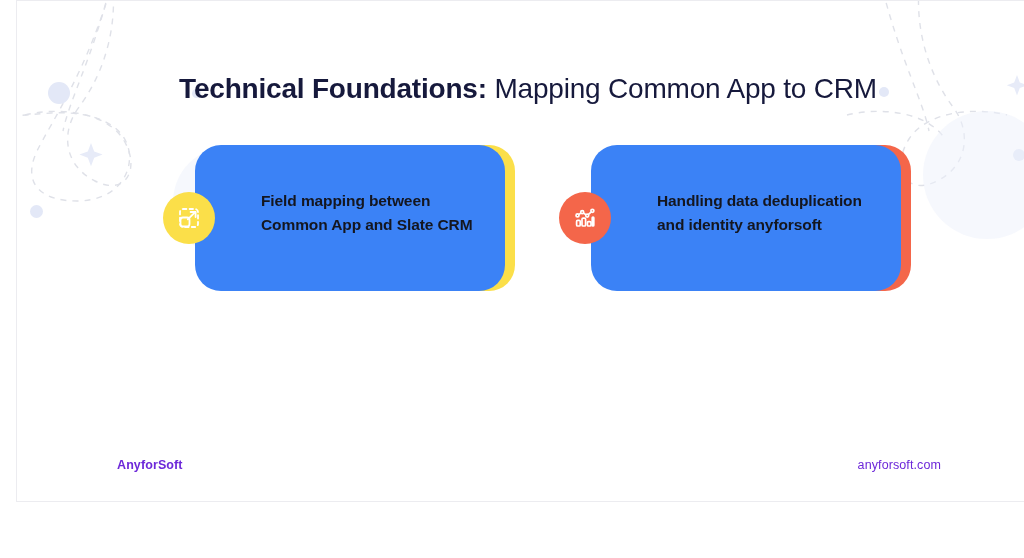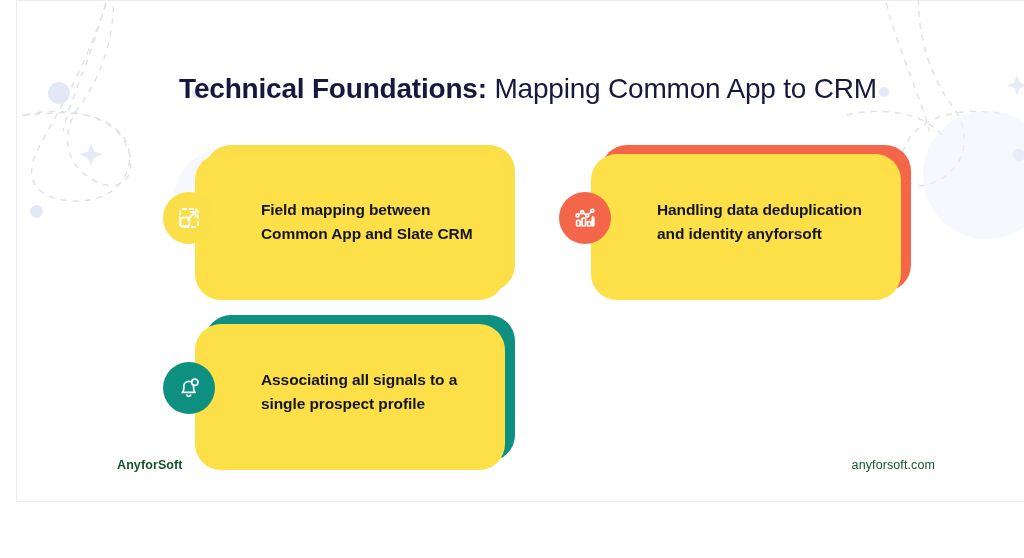--- a/index.html
+++ b/index.html
@@ -83,24 +83,24 @@
     position: absolute;
     left: 10px;
     top: 0;
     width: 310px;
     height: 146px;
     border-radius: 26px;
   }
   .card {
     position: absolute;
     left: 0;
-    top: 9px;
+    top: 0;
     width: 310px;
     height: 146px;
-    background: #fde047;
+    background: #3b82f6;
     border-radius: 26px;
     box-sizing: border-box;
     padding: 12px 20px 22px 66px;
     display: flex;
     align-items: center;
   }
   .card-text {
     font-size: 15.5px;
     font-weight: 700;
     line-height: 24px;
@@ -122,25 +122,25 @@
     justify-content: center;
     z-index: 3;
   }
   .icon-badge svg { display: block; }
 
   
   .footer-left, .footer-right {
     position: absolute;
     bottom: 29px;
     font-size: 12.5px;
-    color: #14532d;
+    color: #6d28d9;
     letter-spacing: 0.1px;
   }
   .footer-left  { left: 100px; font-weight: 700; }
-  .footer-right { right: 104px; font-weight: 400; }
+  .footer-right { right: 98px; font-weight: 400; }
 </style>
 </head>
 <body>
 
 <div id="slide">
 
   <div class="decor-layer">
 
     <svg width="1024" height="558" viewBox="0 0 1024 558">
 
@@ -211,35 +211,20 @@
           <circle cx="16.2" cy="11.6" r="1.5" fill="#f4664a"></circle>
           <circle cx="21.4" cy="6.8" r="1.5" fill="#f4664a"></circle>
           <rect x="5.6" y="16.4" width="3.6" height="5.6" rx="1.1"></rect>
           <rect x="11.0" y="14.2" width="3.6" height="7.8" rx="1.1"></rect>
           <rect x="16.4" y="17.6" width="3.6" height="4.4" rx="1.1"></rect>
           <rect x="21.2" y="13.0" width="1.6" height="9.0" rx="0.8"></rect>
         </svg>
       </div>
     </div>
 
-    <div class="card-wrap">
-      <div class="accent" style="background:#0e9080;"></div>
-      <div class="card">
-        <div class="card-text">Associating all signals to a single prospect profile</div>
-      </div>
-      <div class="icon-badge" style="background:#0e9080;">
-        <svg width="28" height="28" viewBox="0 0 28 28" fill="none" stroke="#ffffff" stroke-width="1.7" stroke-linecap="round" stroke-linejoin="round">
-          <path d="M 7.2 18.4 C 7.2 18.4 8.8 17.4 8.8 14.6 L 8.8 12.6
-                   C 8.8 9.6 11.0 7.4 13.8 7.4 C 16.6 7.4 18.6 9.6 18.6 12.6
-                   L 18.6 14.6 C 18.6 17.4 20.2 18.4 20.2 18.4 Z"></path>
-          <path d="M 11.9 21.0 C 12.2 21.9 12.9 22.4 13.8 22.4 C 14.7 22.4 15.4 21.9 15.7 21.0"></path>
-          <circle cx="19.8" cy="8.2" r="3.1" fill="#0e9080"></circle>
-        </svg>
-      </div>
-    </div>
 
 
   </div>
 
   <div class="footer-left">AnyforSoft</div>
   <div class="footer-right">anyforsoft.com</div>
 
 </div>
 
 </body></html>

